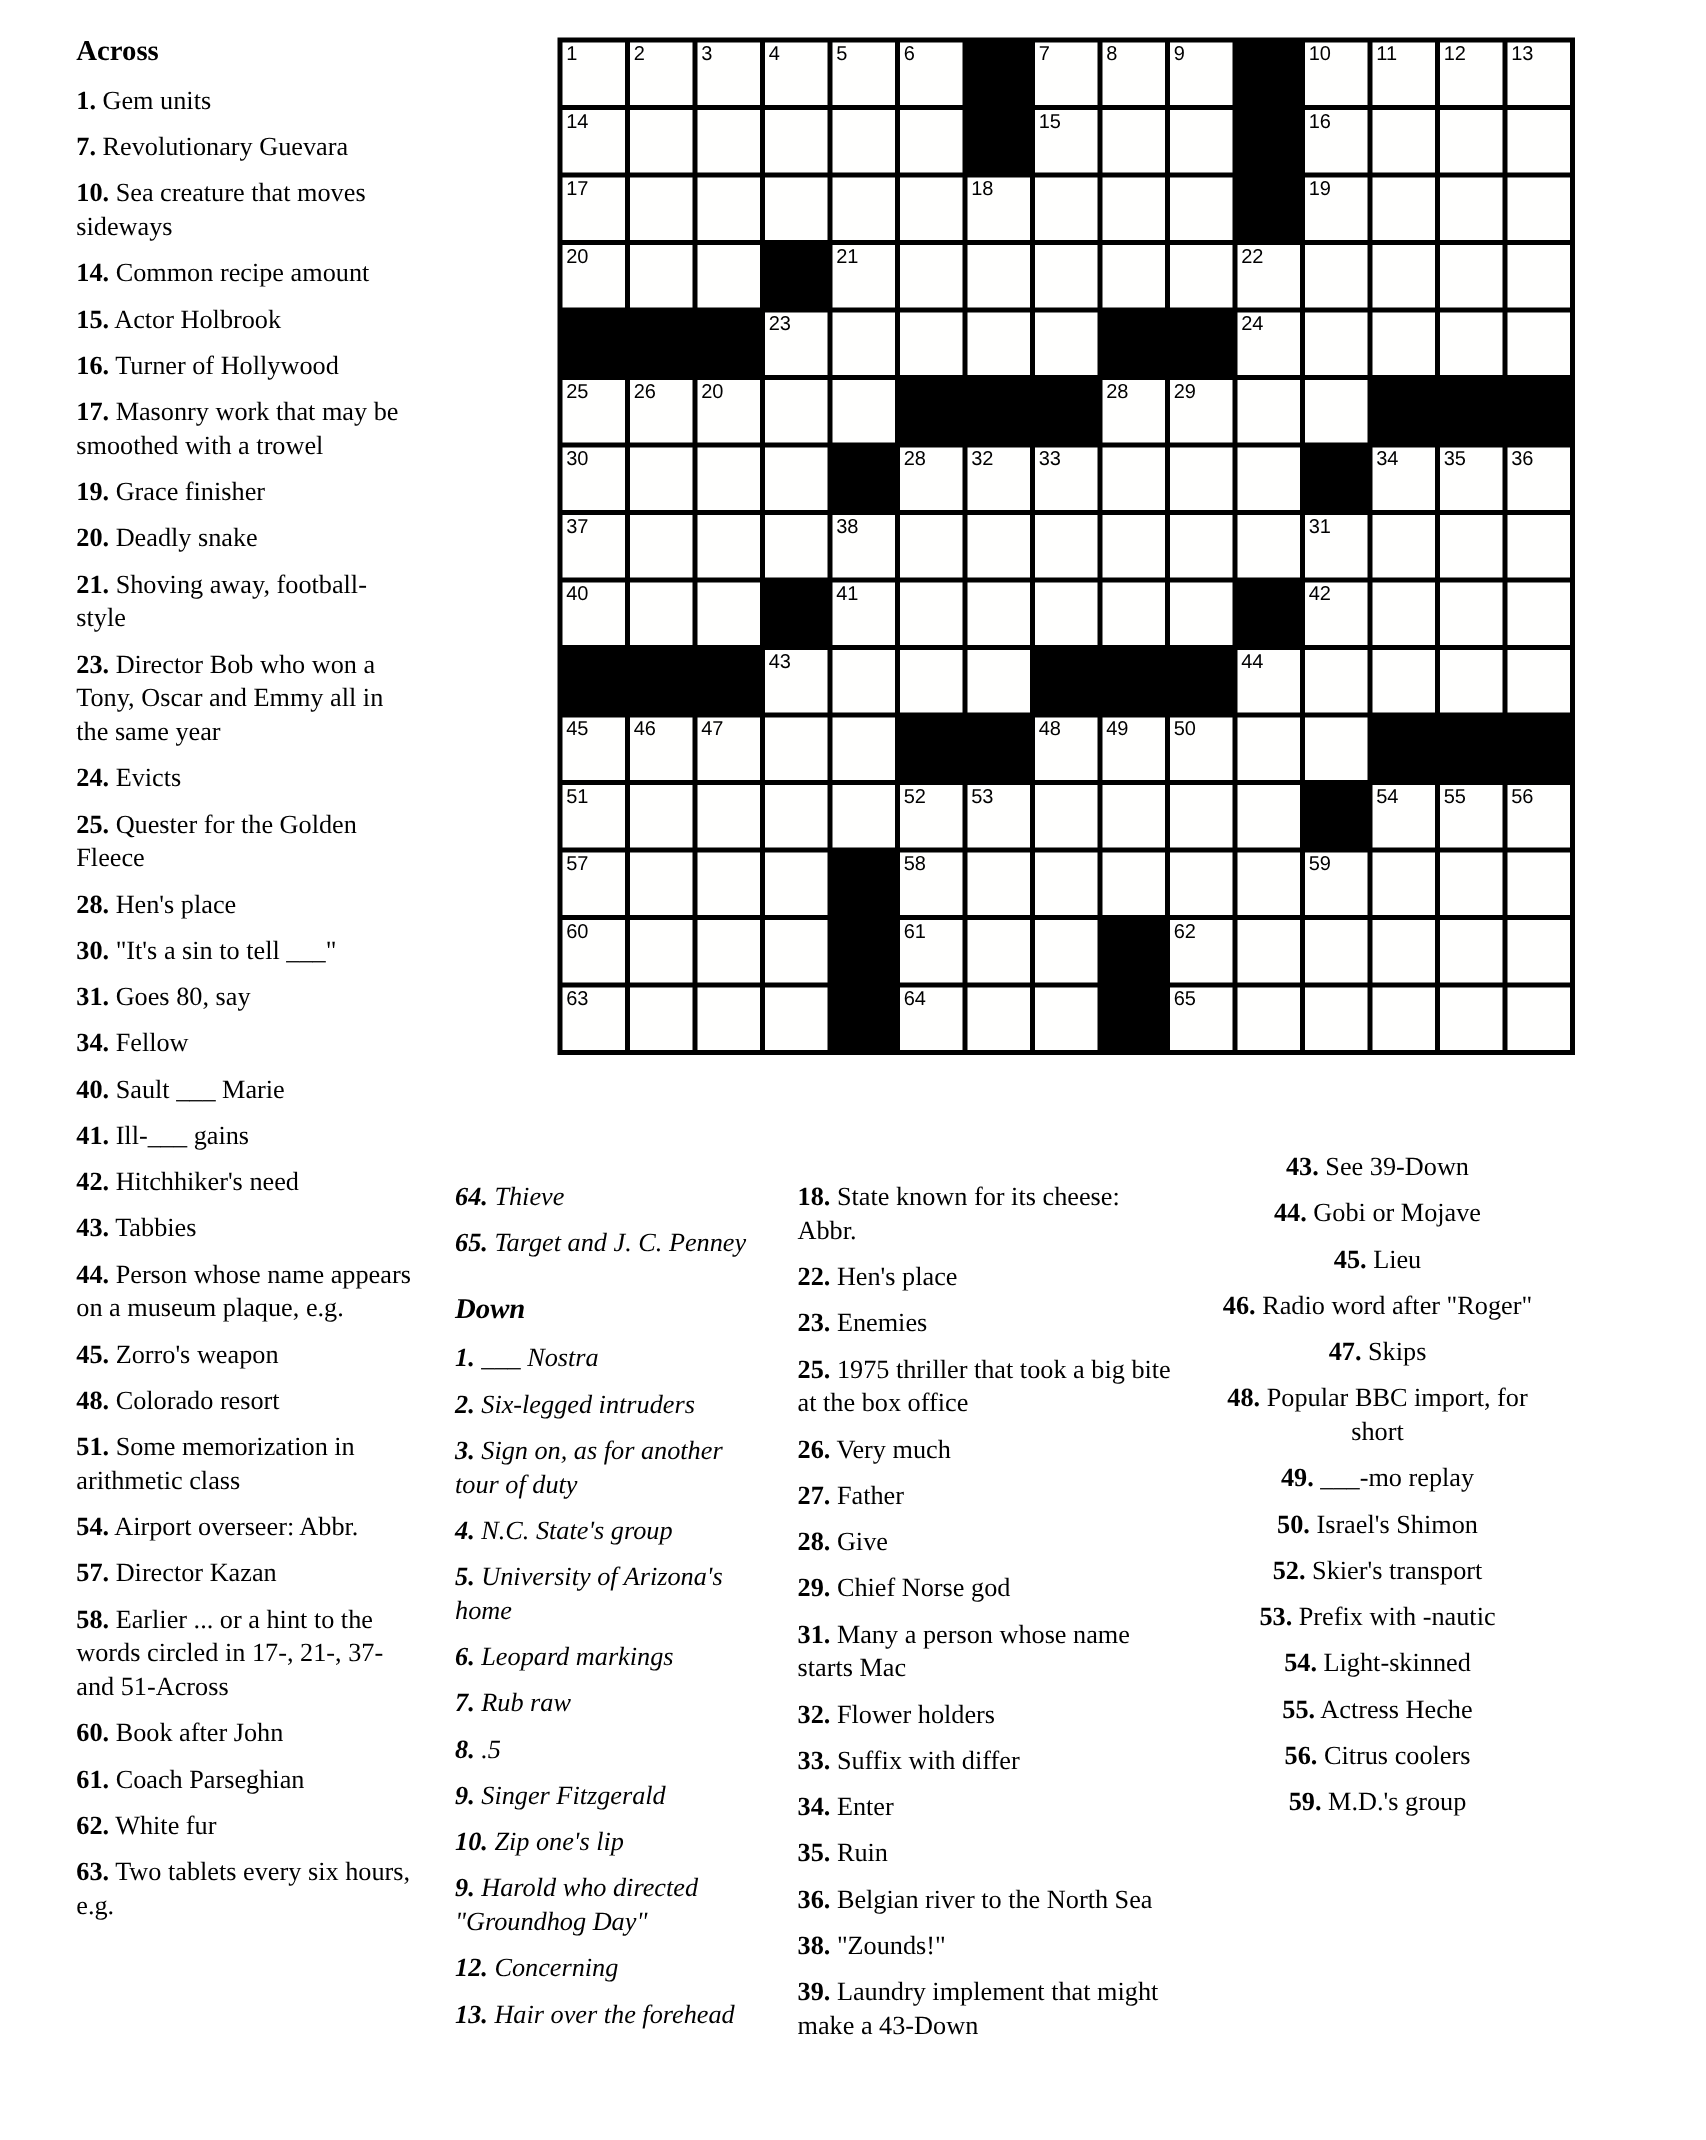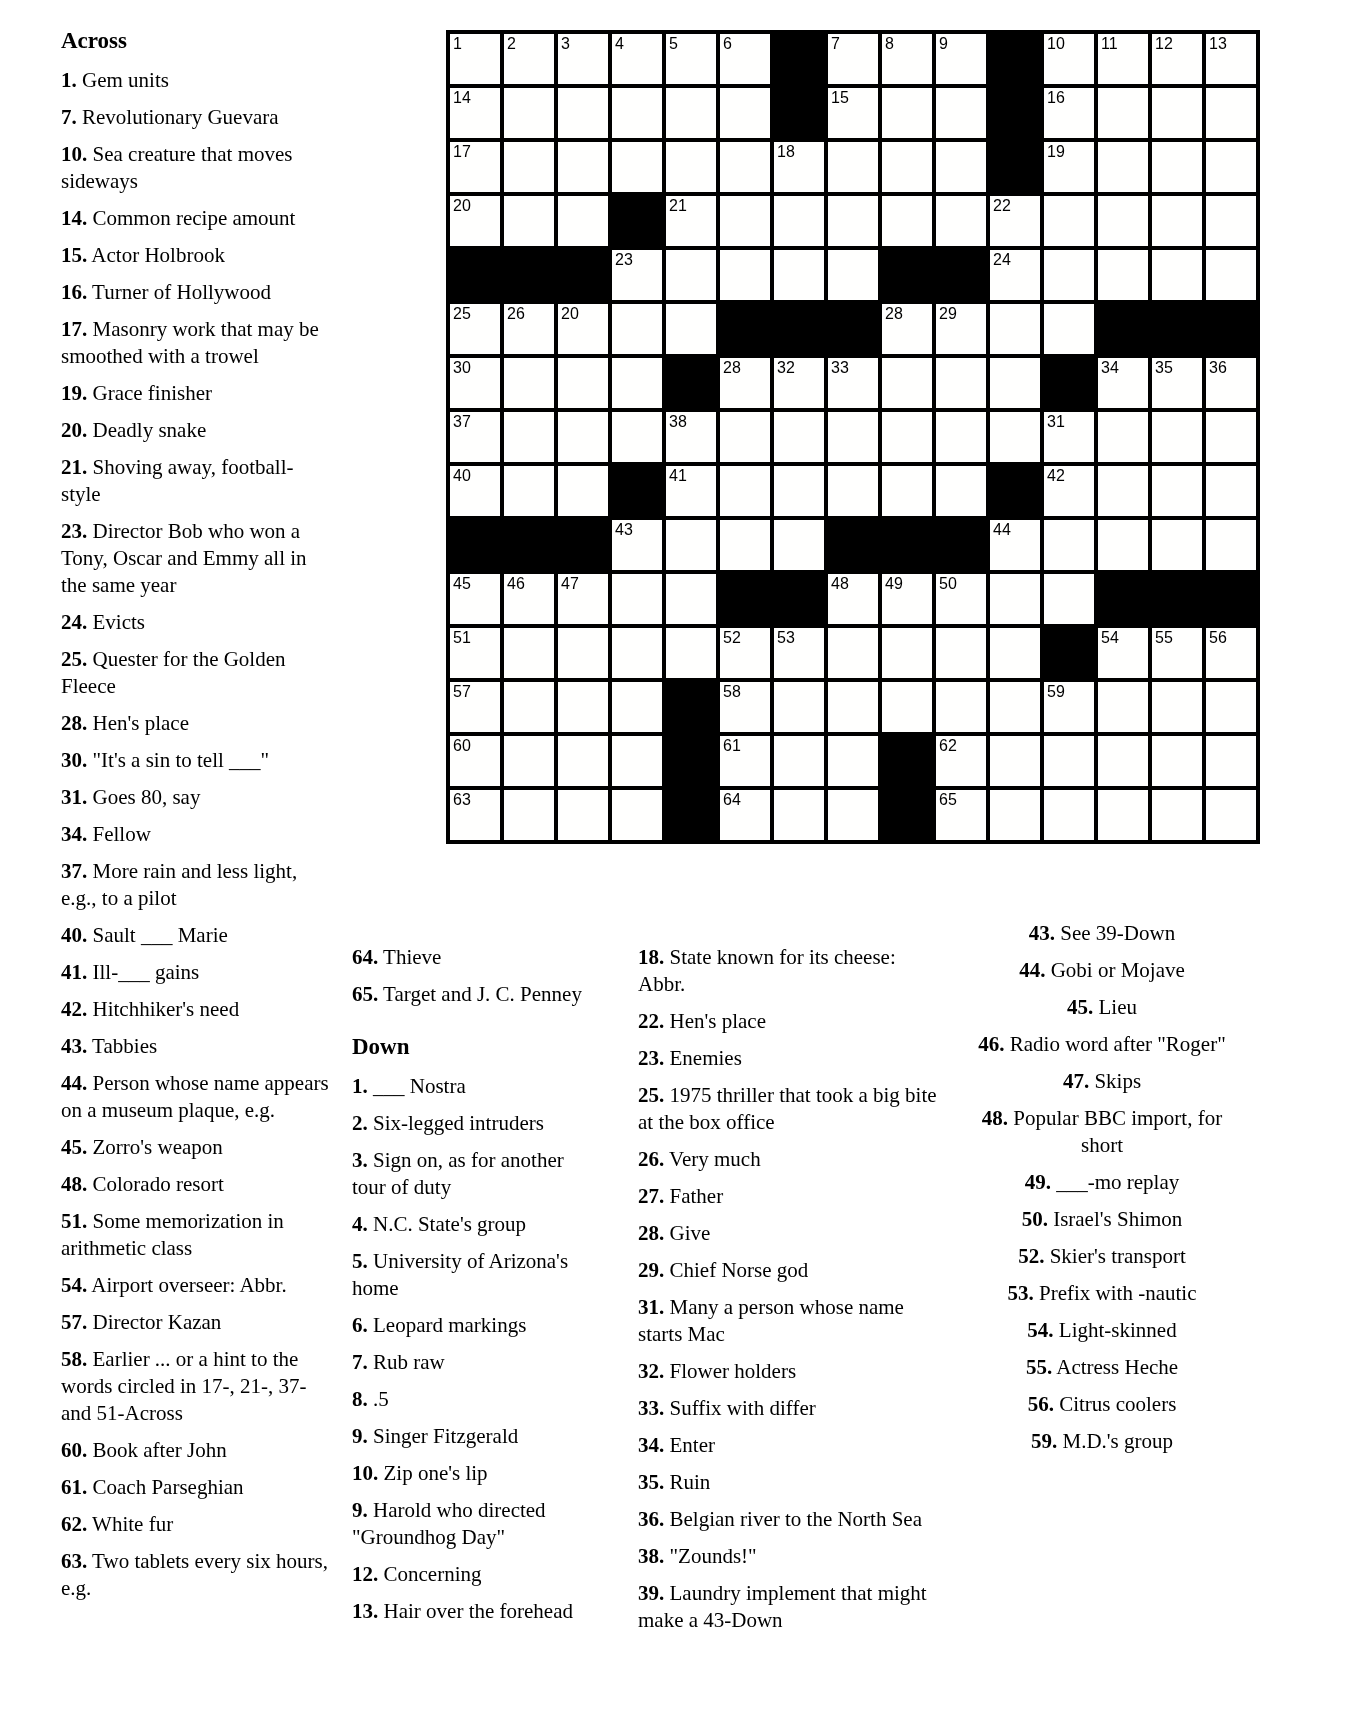--- a/index.html
+++ b/index.html
@@ -7,21 +7,21 @@
     width:1365px;height:1712px;position:relative;
     background:#ffffff;color:#000000;
     font-family:"Liberation Serif", serif;
   }
   .col{position:absolute;}
   .section-header{font-size:23px;font-weight:bold;margin:0 0 13px 0;}
   .clue{font-size:21px;line-height:27px;margin:0 0 10px 0;}
   .clue b{font-weight:bold;}
   .down-header-spacer{height:16px;}
   #left-col{left:44px;top:28px;width:272px;margin-left:17px;}
-  #mid-col{left:352px;top:944px;width:238px;}
+  #mid-col{left:364px;top:944px;width:238px;font-style:italic;}
   #third-col{left:638px;top:944px;width:304px;}
   #fourth-col{left:966px;top:920px;width:272px;text-align:center;}
   
   #grid-pos{position:absolute;left:446px;top:30px;}
   .xw{
     display:grid;
     grid-template-columns:repeat(15,50px);
     grid-auto-rows:50px;
     gap:4px;
     background:#000000;
@@ -52,21 +52,20 @@
       <div class="clue"><b>19.</b> Grace finisher</div>
       <div class="clue"><b>20.</b> Deadly snake</div>
       <div class="clue"><b>21.</b> Shoving away, football-style</div>
       <div class="clue"><b>23.</b> Director Bob who won a Tony, Oscar and Emmy all in the same year</div>
       <div class="clue"><b>24.</b> Evicts</div>
       <div class="clue"><b>25.</b> Quester for the Golden Fleece</div>
       <div class="clue"><b>28.</b> Hen's place</div>
       <div class="clue"><b>30.</b> "It's a sin to tell ___"</div>
       <div class="clue"><b>31.</b> Goes 80, say</div>
       <div class="clue"><b>34.</b> Fellow</div>
-      <div class="clue"><b>37.</b> More rain and less light, e.g., to a pilot</div>
       <div class="clue"><b>40.</b> Sault ___ Marie</div>
       <div class="clue"><b>41.</b> Ill-___ gains</div>
       <div class="clue"><b>42.</b> Hitchhiker's need</div>
       <div class="clue"><b>43.</b> Tabbies</div>
       <div class="clue"><b>44.</b> Person whose name appears on a museum plaque, e.g.</div>
       <div class="clue"><b>45.</b> Zorro's weapon</div>
       <div class="clue"><b>48.</b> Colorado resort</div>
       <div class="clue"><b>51.</b> Some memorization in arithmetic class</div>
       <div class="clue"><b>54.</b> Airport overseer: Abbr.</div>
       <div class="clue"><b>57.</b> Director Kazan</div>

